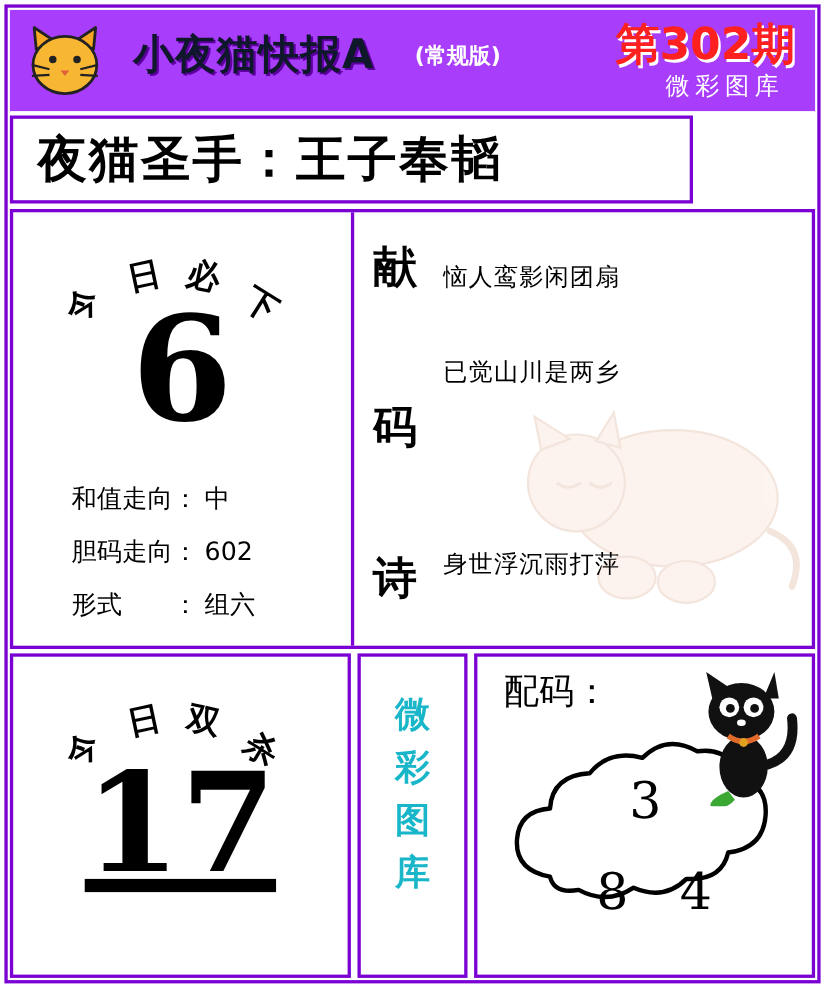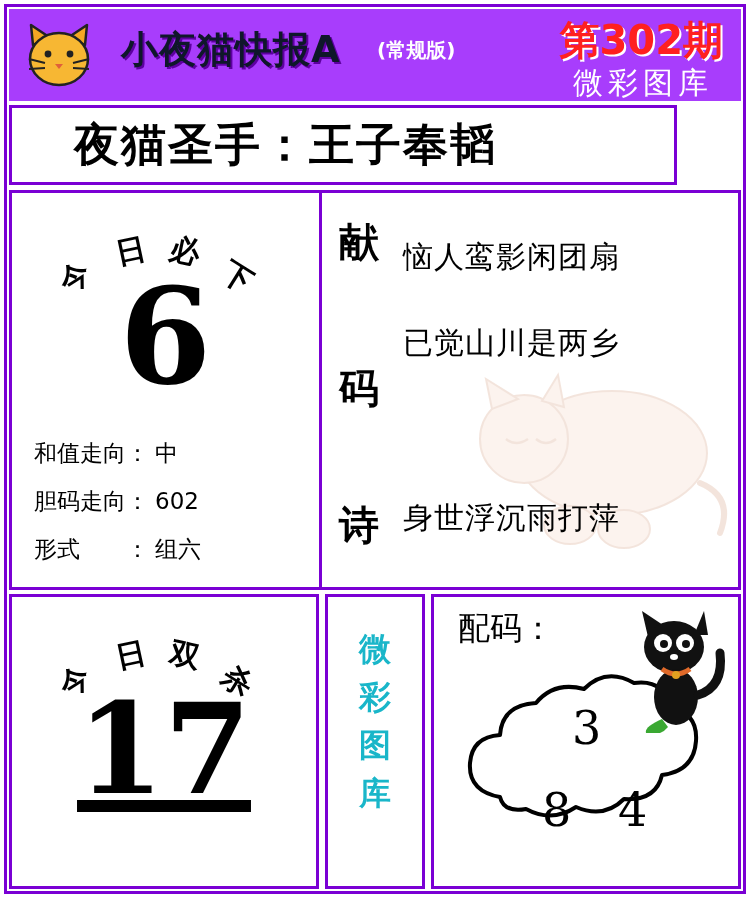--- a/index.html
+++ b/index.html
@@ -78,38 +78,37 @@
     font-size: 40px;
     color: #ff2020;
     text-shadow: 2px 2px 0 #ffffff;
     white-space: nowrap;
   }
   .brand-small {
     position: absolute;
     right: 28px;
     top: 54px;
     font-family: "DejaVu Sans", sans-serif;
-    font-size: 30px;
+    font-size: 22px;
     color: #ffffff;
     letter-spacing: 5px;
     white-space: nowrap;
   }
 
   
   .banner {
     position: absolute;
     left: 9px;
     top: 105px;
-    width: 668px;
+    width: 621px;
     height: 80px;
     border: 3px solid #7a00d4;
     box-sizing: border-box;
     display: flex;
     align-items: center;
-    padding-left: 40px;
   }
   .banner-text {
     font-family: "DejaVu Sans", sans-serif;
     font-weight: bold;
     font-size: 45px;
     color: #000000;
     margin-left: 22px;
     white-space: nowrap;
     letter-spacing: 2px;
   }
@@ -159,21 +158,21 @@
     color: #000;
   }
   .kv {
     position: absolute;
     left: 22px;
     font-family: "DejaVu Sans", sans-serif;
     font-size: 23px;
     color: #000;
     white-space: nowrap;
   }
-  .kv-k { display: inline-block; }
+  .kv-k { display: inline-block; margin-left: 31px; }
   .kv-v { display: inline-block; margin-left: 6px; }
 
   .mid-right {
     position: absolute;
     left: 313px;
     top: 0;
     width: 413px;
     height: 100%;
     overflow: hidden;
   }
@@ -182,21 +181,21 @@
     left: 14px;
     font-family: "DejaVu Sans", sans-serif;
     font-weight: bold;
     font-size: 40px;
     color: #000;
   }
   .poem {
     position: absolute;
     left: 78px;
     font-family: "DejaVu Sans", sans-serif;
-    font-size: 30px;
+    font-size: 22px;
     color: #000;
     white-space: nowrap;
     letter-spacing: 1px;
   }
   .ghost-cat {
     position: absolute;
     right: 6px;
     top: 150px;
     width: 270px;
     height: 230px;

